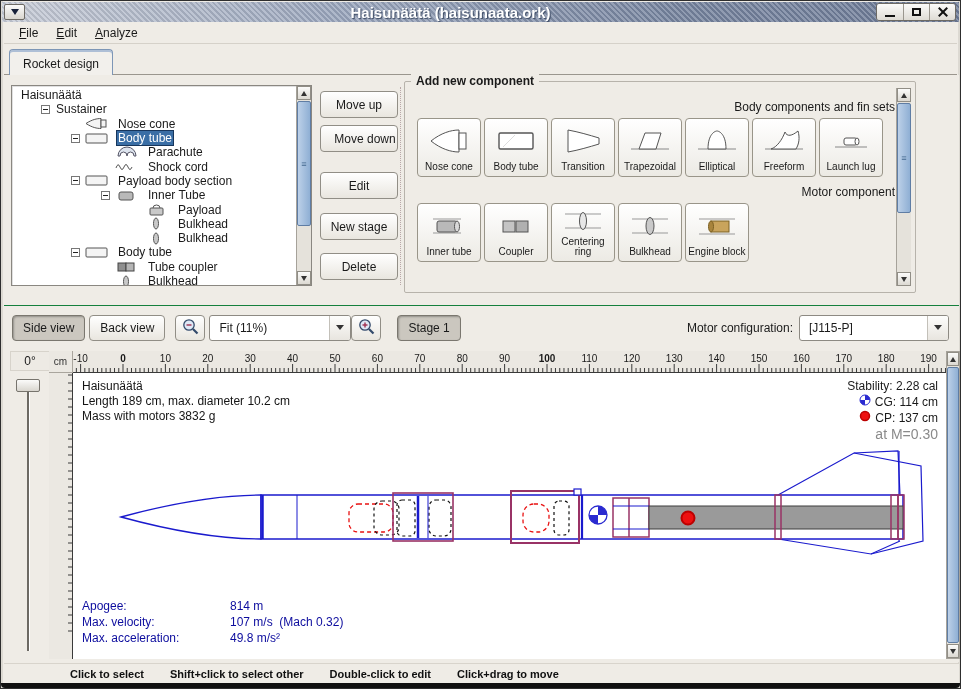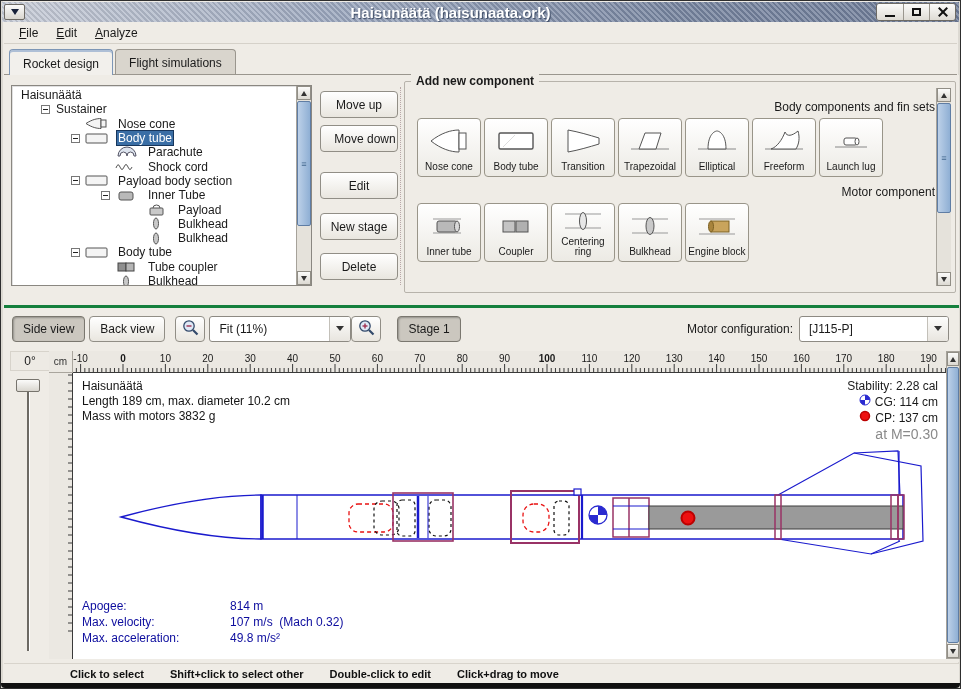--- a/index.html
+++ b/index.html
@@ -60,35 +60,35 @@
     display:grid; place-items:center; color:#44688f; font-size:9px; line-height:6px; }
 
   .actions { position:absolute; left:316px; top:0; width:78px; height:230px; display:flex; flex-direction:column; align-items:stretch; }
   .btn { font:12px "Liberation Sans",sans-serif; color:#1a1a1a; background:linear-gradient(#ffffff,#e9e6df);
     border:1px solid #918e86; border-radius:4px; display:inline-flex; align-items:center; justify-content:center; }
   .actions .btn { height:27px; }
   .actions .btn:nth-child(1){ margin-top:16px; } .actions .btn:nth-child(2){ margin-top:7px;padding-left:12px; }
   .actions .btn:nth-child(3){ margin-top:20px; } .actions .btn:nth-child(4){ margin-top:14px; }
   .actions .btn:nth-child(5){ margin-top:13px; }
 
-  .palette { position:absolute; left:400px; top:6px; width:552px; height:212px; border:1px solid #b7b3ab; border-radius:2px; }
+  .palette { position:absolute; left:400px; top:6px; width:512px; height:212px; border:1px solid #b7b3ab; border-radius:2px; }
   .p-legend { position:absolute; left:6px; top:-8px; background:#efece6; padding:0 5px; font-weight:bold; }
   .p-body { position:absolute; left:12px; top:10px; right:20px; bottom:2px; overflow:hidden; }
   .psec-label { margin:8px 0 4px 2px;text-align:right; }
   .prow { display:flex; gap:3px; }
   .pbtn { width:64px; height:59px; border:1px solid #999589; border-radius:4px; background:linear-gradient(#ffffff,#eceae4);
     display:flex; flex-direction:column; align-items:center; }
   .picon { flex:1; display:grid; place-items:center; }
   .plabel { font-size:10px; line-height:10px; text-align:center; padding-bottom:4px; }
   .palette .vscroll { top:6px; bottom:6px; right:4px; }
 
   .vsplit { position:absolute; left:396px; top:12px; height:198px; border-left:1px dotted #b9a8a8; }
 
   
-  .toolbar { position:absolute; left:3px; top:304px; width:955px; height:44px; background:#efece6; border-top:3px solid #15803d;
+  .toolbar { position:absolute; left:3px; top:304px; width:955px; height:44px; background:#efece6; border-top:1px solid #15803d;
     display:flex; align-items:center; padding-left:8px; }
   .toolbar .btn { height:26px; padding:0 10px; margin-right:4px; }
   .btn.pressed { background:#cbc7bf; box-shadow:inset 1px 1px 2px rgba(0,0,0,.28); border-color:#7a776f; }
   .tool-gap { width:6px; } .tool-gap-lg { width:12px; }
   .iconbtn { width:30px; height:28px; padding:0; }
   .combo { height:26px; background:#fff; border:1px solid #8d8a83; border-radius:3px; display:flex; align-items:center; overflow:hidden; }
   .combo .val { flex:1; padding:0 9px; white-space:nowrap; }
   .combo .chev { width:21px; align-self:stretch; border-left:1px solid #c3c0b9; background:linear-gradient(#fdfdfc,#e8e5df); display:grid; place-items:center; }
   .chev-tri { width:0;height:0;border-left:4px solid transparent;border-right:4px solid transparent;border-top:5px solid #333; }
   .combo.zoom { width:142px; }
@@ -150,21 +150,20 @@
   </div>
 
   <div class="menubar" id="menubar">
       <span class="mi"><u>F</u>ile</span>
       <span class="mi"><u>E</u>dit</span>
       <span class="mi"><u>A</u>nalyze</span>
     </div>
 
   <div class="tabstrip">
     <div class="tab active">Rocket design</div>
-    <div class="tab">Flight simulations</div>
   </div>
 
   <div class="upper">
     <div class="tree-panel">
       <div class="tree-body" id="tree-body">
           <div class="trow" style="padding-left: 6px;">
             <span class="tlabel">Haisunäätä</span>
           </div>
           <div class="trow" style="padding-left: 28px;">
             <span class="expander"></span>

